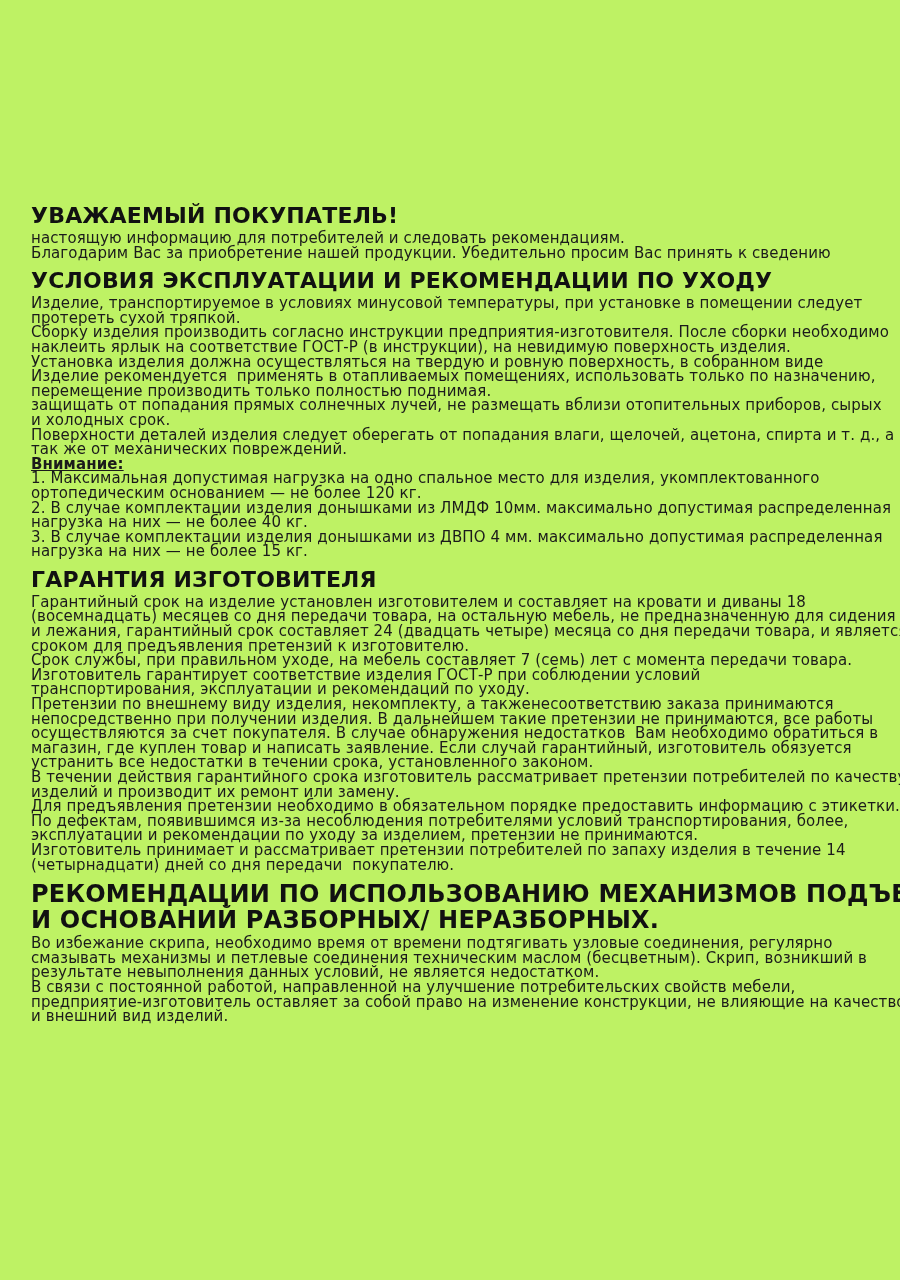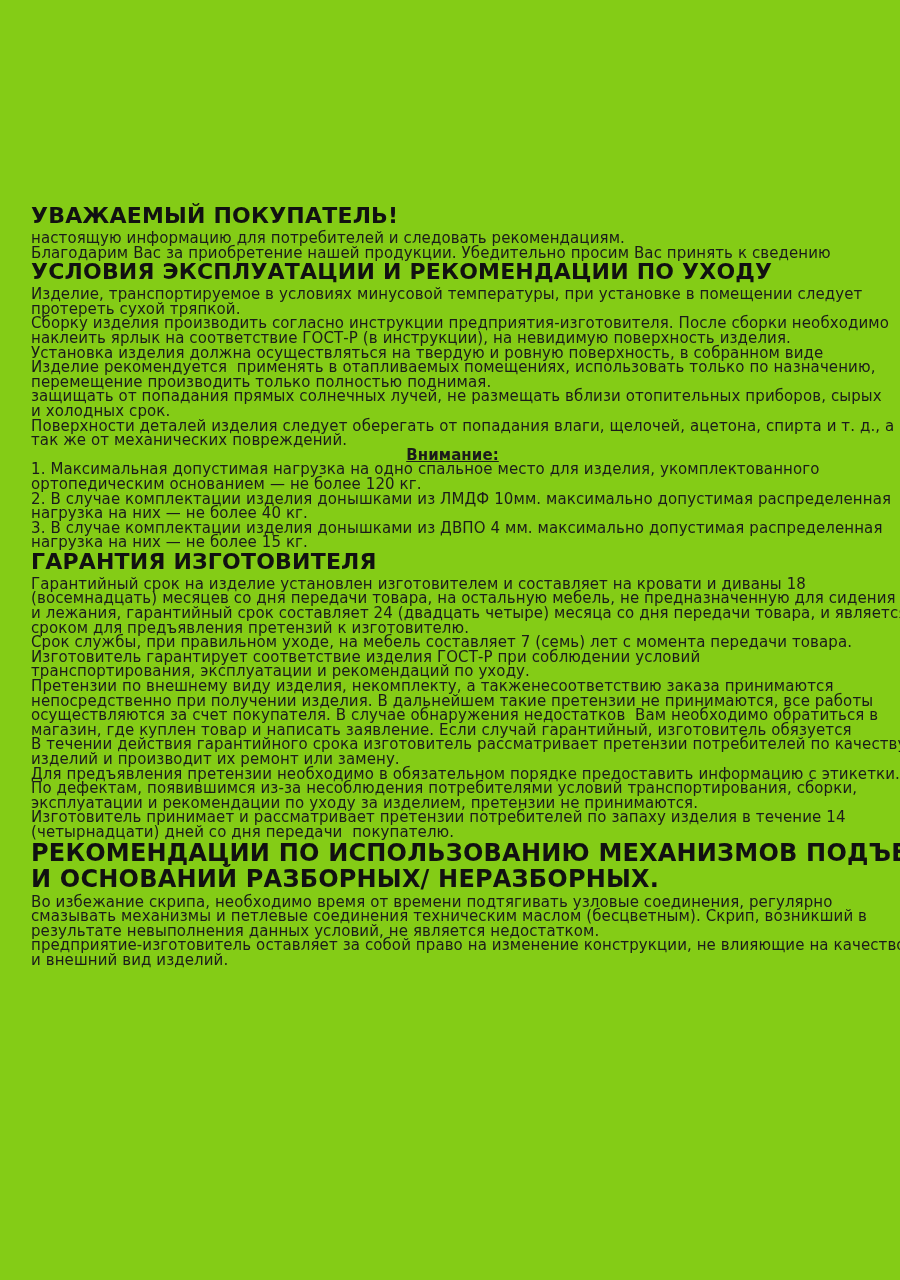--- a/index.html
+++ b/index.html
@@ -12,23 +12,24 @@
     height: 1280px;
     overflow: hidden;
     font-family: "DejaVu Sans", "Liberation Sans", sans-serif;
     color: #1b1b1b;
   }
   .page {
     box-sizing: border-box;
     width: 900px;
     height: 1280px;
     padding: 204px 26px 0 31px;
-    background: #84cc16;
+    background: #bef264;
   }
   .doc-section + .doc-section {
+    margin-top: 9px;
   }
   .section-heading {
     margin-bottom: 3px;
   }
   .section-heading .line {
     font-weight: 700;
     color: #111111;
     font-size: 22px;
     line-height: 24px;
     letter-spacing: 0.2px;
@@ -40,21 +41,20 @@
   }
   .section-body .line {
     font-size: 15px;
     line-height: 14.6px;
     letter-spacing: 0.1px;
     white-space: pre;
   }
   .section-body .line.emphasis {
     font-weight: 700;
     text-decoration: underline;
-    text-align: center;
   }
 </style>
 </head>
 <body>
 
 <div class="page">
 
   <section class="doc-section">
     <div class="section-heading">
         <div class="line">УВАЖАЕМЫЙ ПОКУПАТЕЛЬ!</div>
@@ -100,37 +100,39 @@
         <div class="line">(восемнадцать) месяцев со дня передачи товара, на остальную мебель, не предназначенную для сидения</div>
         <div class="line">и лежания, гарантийный срок составляет 24 (двадцать четыре) месяца со дня передачи товара, и является</div>
         <div class="line">сроком для предъявления претензий к изготовителю.</div>
         <div class="line">Срок службы, при правильном уходе, на мебель составляет 7 (семь) лет с момента передачи товара.</div>
         <div class="line">Изготовитель гарантирует соответствие изделия ГОСТ-Р при соблюдении условий</div>
         <div class="line">транспортирования, эксплуатации и рекомендаций по уходу.</div>
         <div class="line">Претензии по внешнему виду изделия, некомплекту, а такженесоответствию заказа принимаются</div>
         <div class="line">непосредственно при получении изделия. В дальнейшем такие претензии не принимаются, все работы</div>
         <div class="line">осуществляются за счет покупателя. В случае обнаружения недостатков  Вам необходимо обратиться в</div>
         <div class="line">магазин, где куплен товар и написать заявление. Если случай гарантийный, изготовитель обязуется</div>
+        <div class="line">устранить все недостатки в течении срока, установленного законом.</div>
         <div class="line">В течении действия гарантийного срока изготовитель рассматривает претензии потребителей по качеству</div>
         <div class="line">изделий и производит их ремонт или замену.</div>
         <div class="line">Для предъявления претензии необходимо в обязательном порядке предоставить информацию с этикетки.</div>
-        <div class="line">По дефектам, появившимся из-за несоблюдения потребителями условий транспортирования, сборки,</div>
+        <div class="line">По дефектам, появившимся из-за несоблюдения потребителями условий транспортирования, более,</div>
         <div class="line">эксплуатации и рекомендации по уходу за изделием, претензии не принимаются.</div>
         <div class="line">Изготовитель принимает и рассматривает претензии потребителей по запаху изделия в течение 14</div>
         <div class="line">(четырнадцати) дней со дня передачи  покупателю.</div>
       </div>
   </section>
 
   <section class="doc-section">
     <div class="section-heading section-heading--large">
         <div class="line">РЕКОМЕНДАЦИИ ПО ИСПОЛЬЗОВАНИЮ МЕХАНИЗМОВ ПОДЪЕМА</div>
         <div class="line">И ОСНОВАНИЙ РАЗБОРНЫХ/ НЕРАЗБОРНЫХ.</div>
       </div>
     <div class="section-body">
         <div class="line">Во избежание скрипа, необходимо время от времени подтягивать узловые соединения, регулярно</div>
         <div class="line">смазывать механизмы и петлевые соединения техническим маслом (бесцветным). Скрип, возникший в</div>
         <div class="line">результате невыполнения данных условий, не является недостатком.</div>
+        <div class="line">В связи с постоянной работой, направленной на улучшение потребительских свойств мебели,</div>
         <div class="line">предприятие-изготовитель оставляет за собой право на изменение конструкции, не влияющие на качество</div>
         <div class="line">и внешний вид изделий.</div>
       </div>
   </section>
 
 </div>
 
 </body></html>

